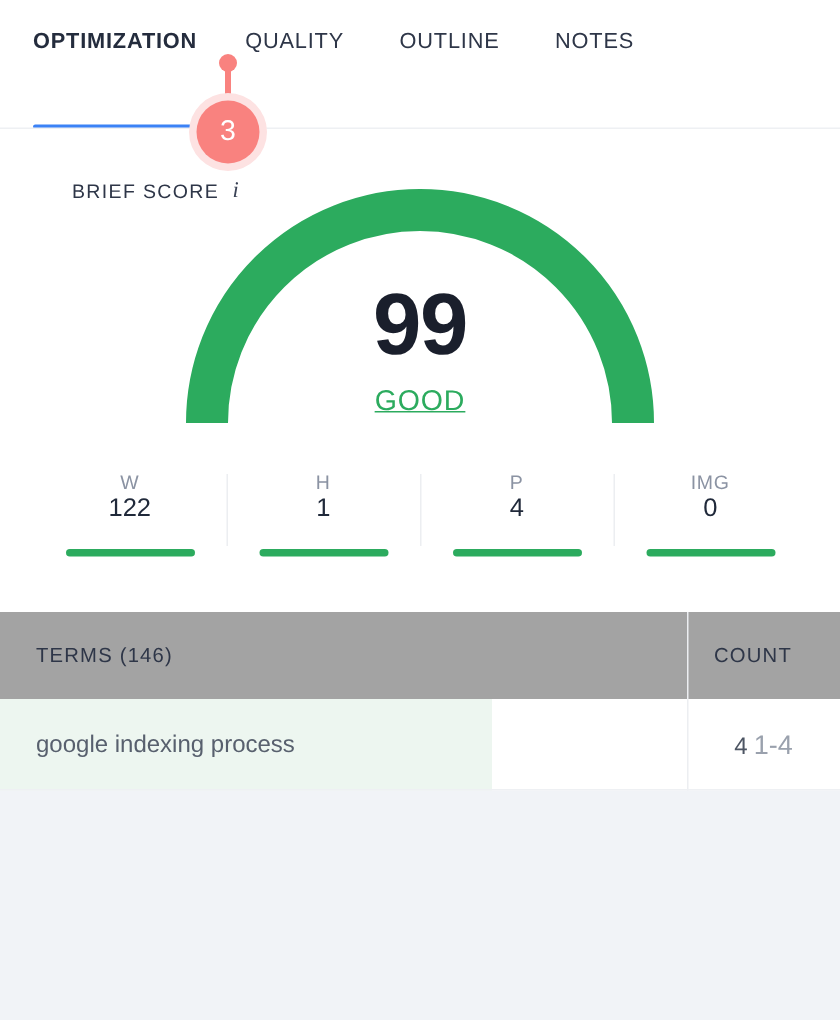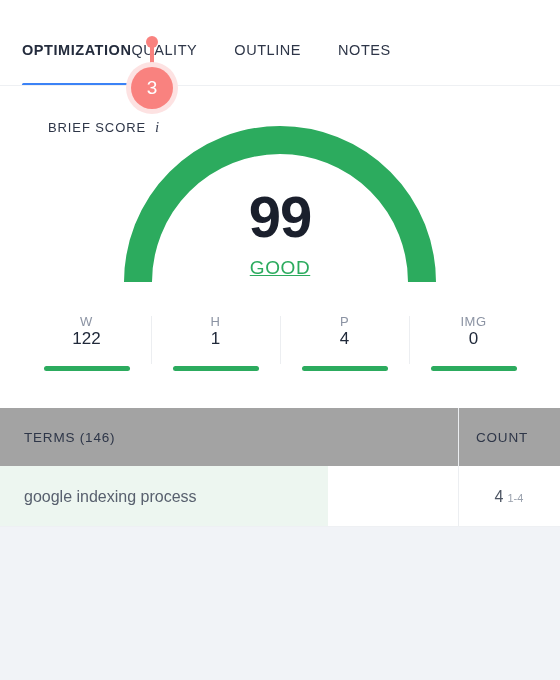--- a/index.html
+++ b/index.html
@@ -29,37 +29,37 @@
 
   
   .tabbar {
     position: absolute;
     left: 0; top: 0;
     width: 560px;
     height: 86px;
   }
   .tabs {
     position: absolute;
-    left: 22px; top: 42px;
+    left: 22px; top: 20px;
     display: flex;
     align-items: flex-end;
   }
   .tab {
     font-size: 14.5px;
     letter-spacing: 0.55px;
     color: #2e3648;
     background: none;
     border: none;
     padding: 0;
     font-family: "Liberation Sans", sans-serif;
     cursor: pointer;
     white-space: nowrap;
   }
   .tab.active { font-weight: bold; color: #242c3d; }
-  .tab-gap-1 { }
+  .tab-gap-1 { margin-left: 32px; }
   .tab-gap   { margin-left: 37px; }
 
   .tab-underline {
     position: absolute;
     left: 22px;
     top: 83px;
     width: 120px;
     height: 3px;
     background: #3b82f6;
     border-radius: 2px;
@@ -272,21 +272,21 @@
     left: 458px; top: 31px;
     transform: translateY(-50%);
     width: 102px;
     text-align: center;
   }
   .term-count-num {
     font-size: 16px;
     color: #4d5563;
   }
   .term-count-range {
-    font-size: 11px;
+    font-size: 18px;
     color: #9aa1ad;
     margin-left: 4px;
     text-align: center;
   }
   .term-row-border {
     position: absolute;
     left: 0; bottom: 0;
     width: 560px; height: 1px;
     background: #eef0f3;
   }

